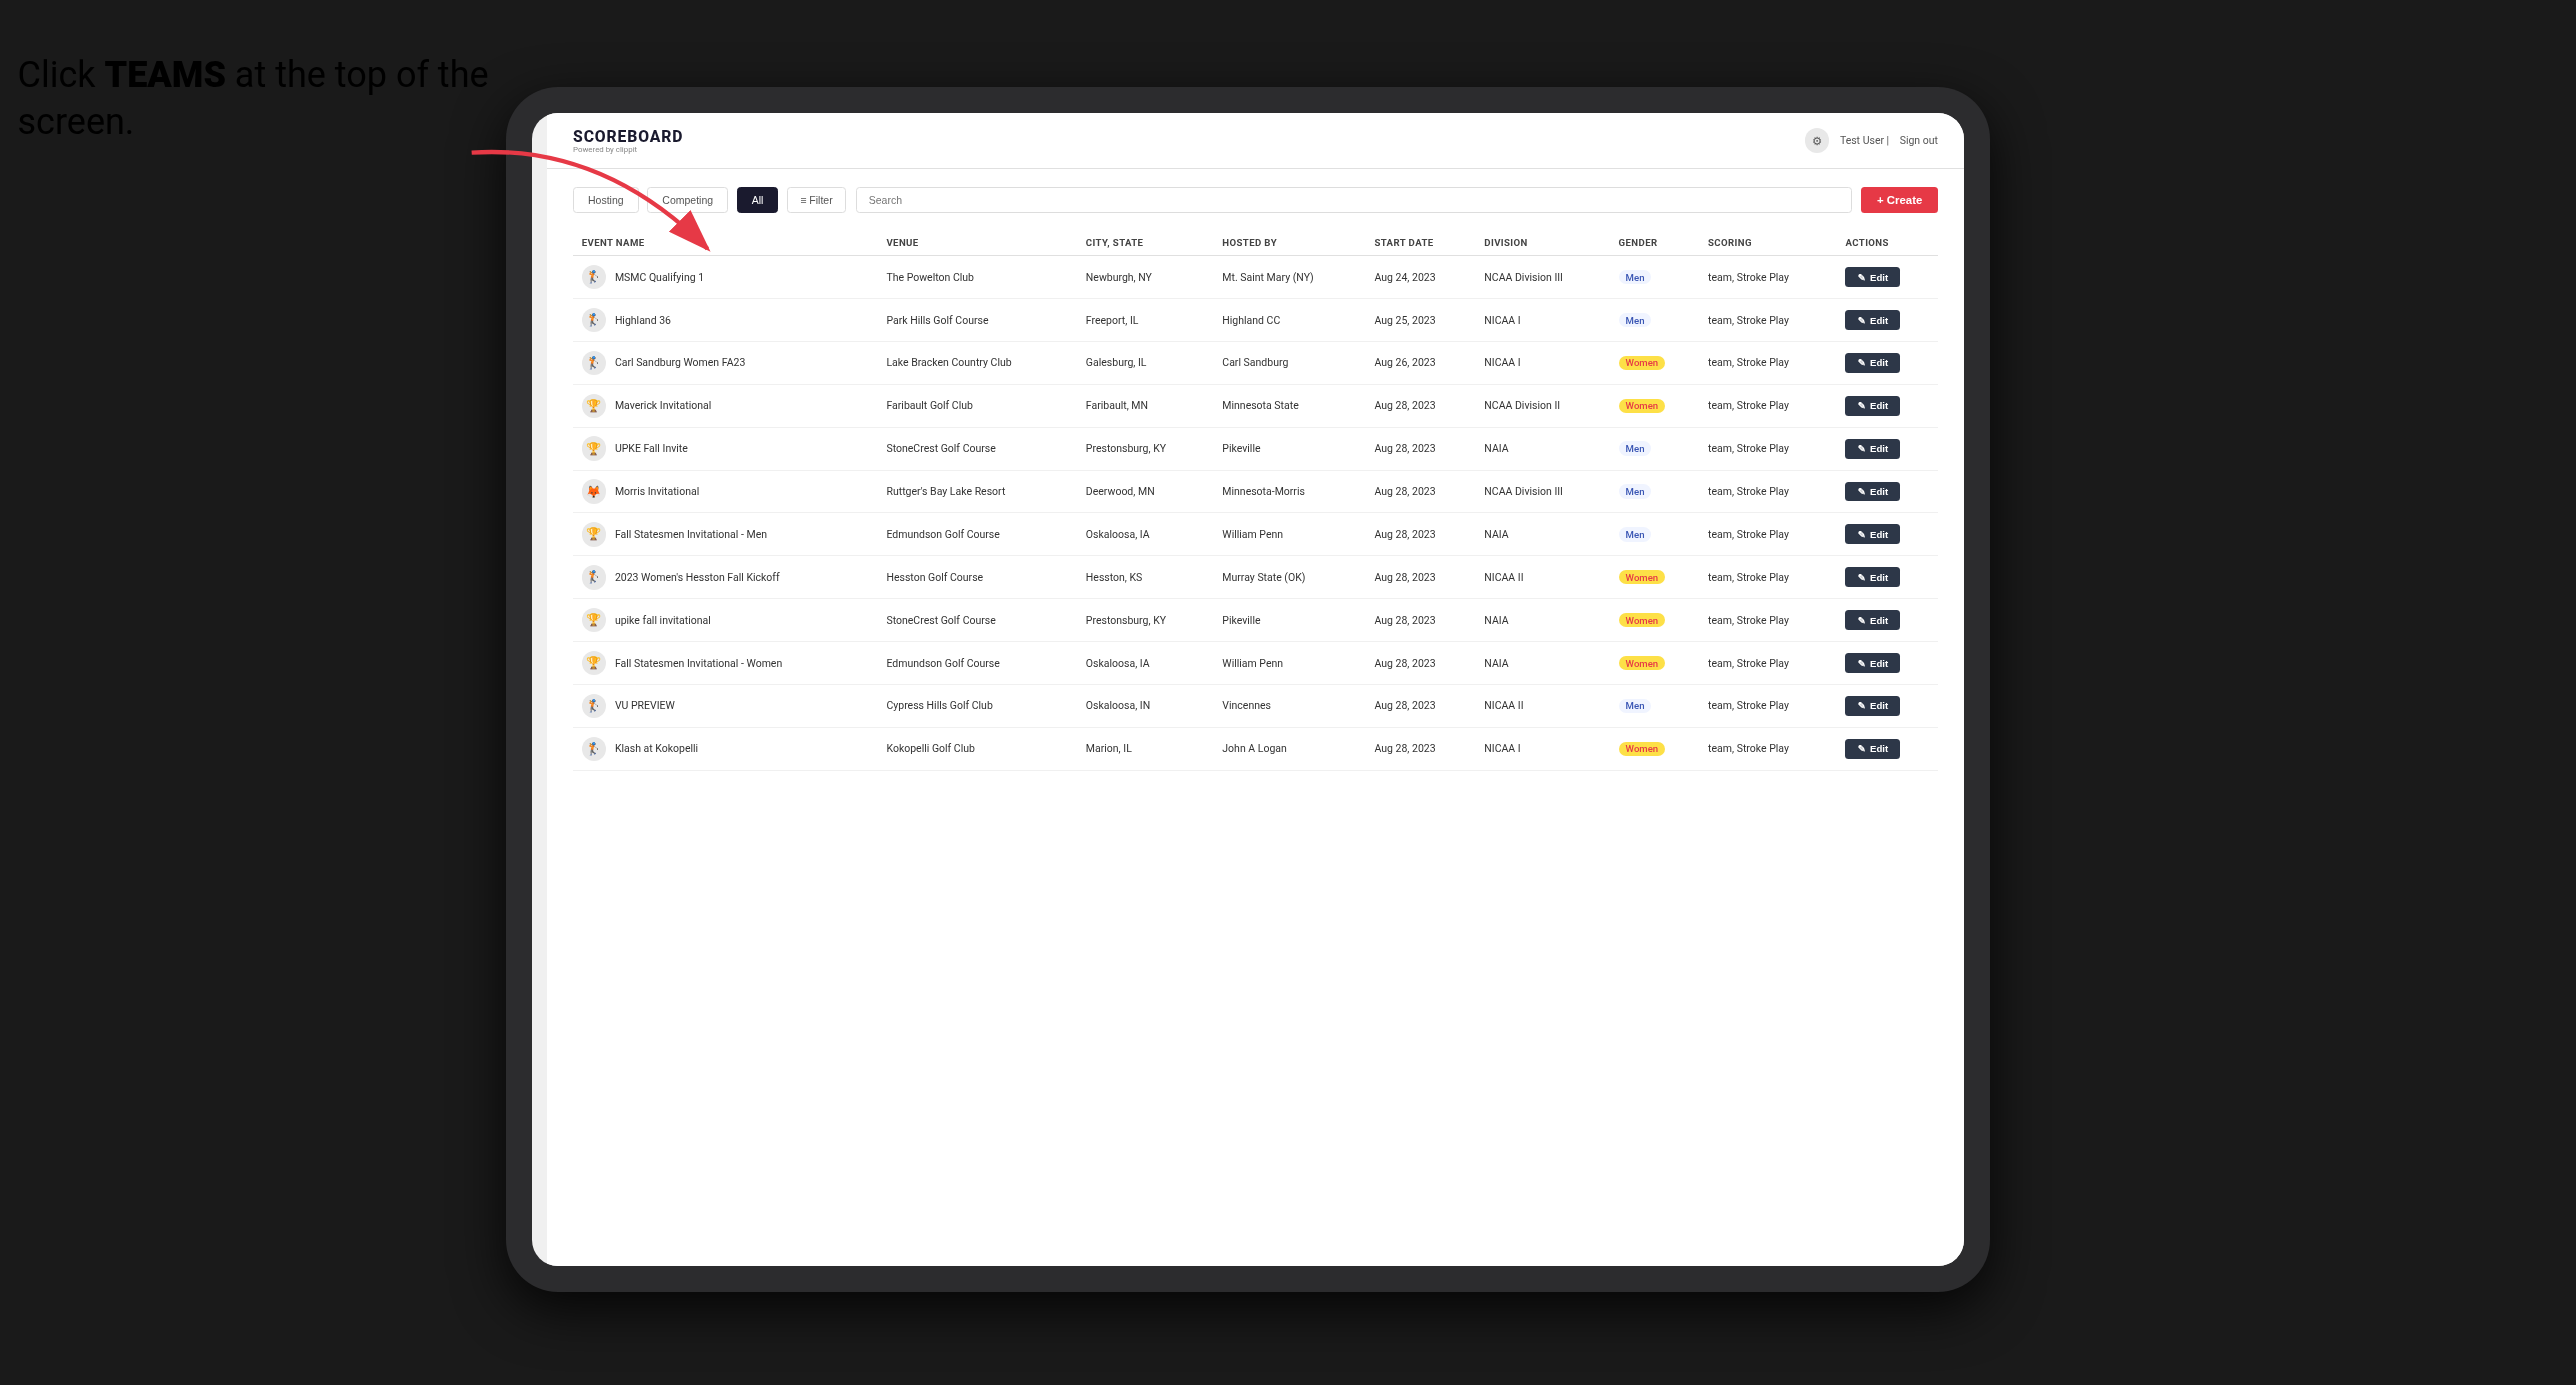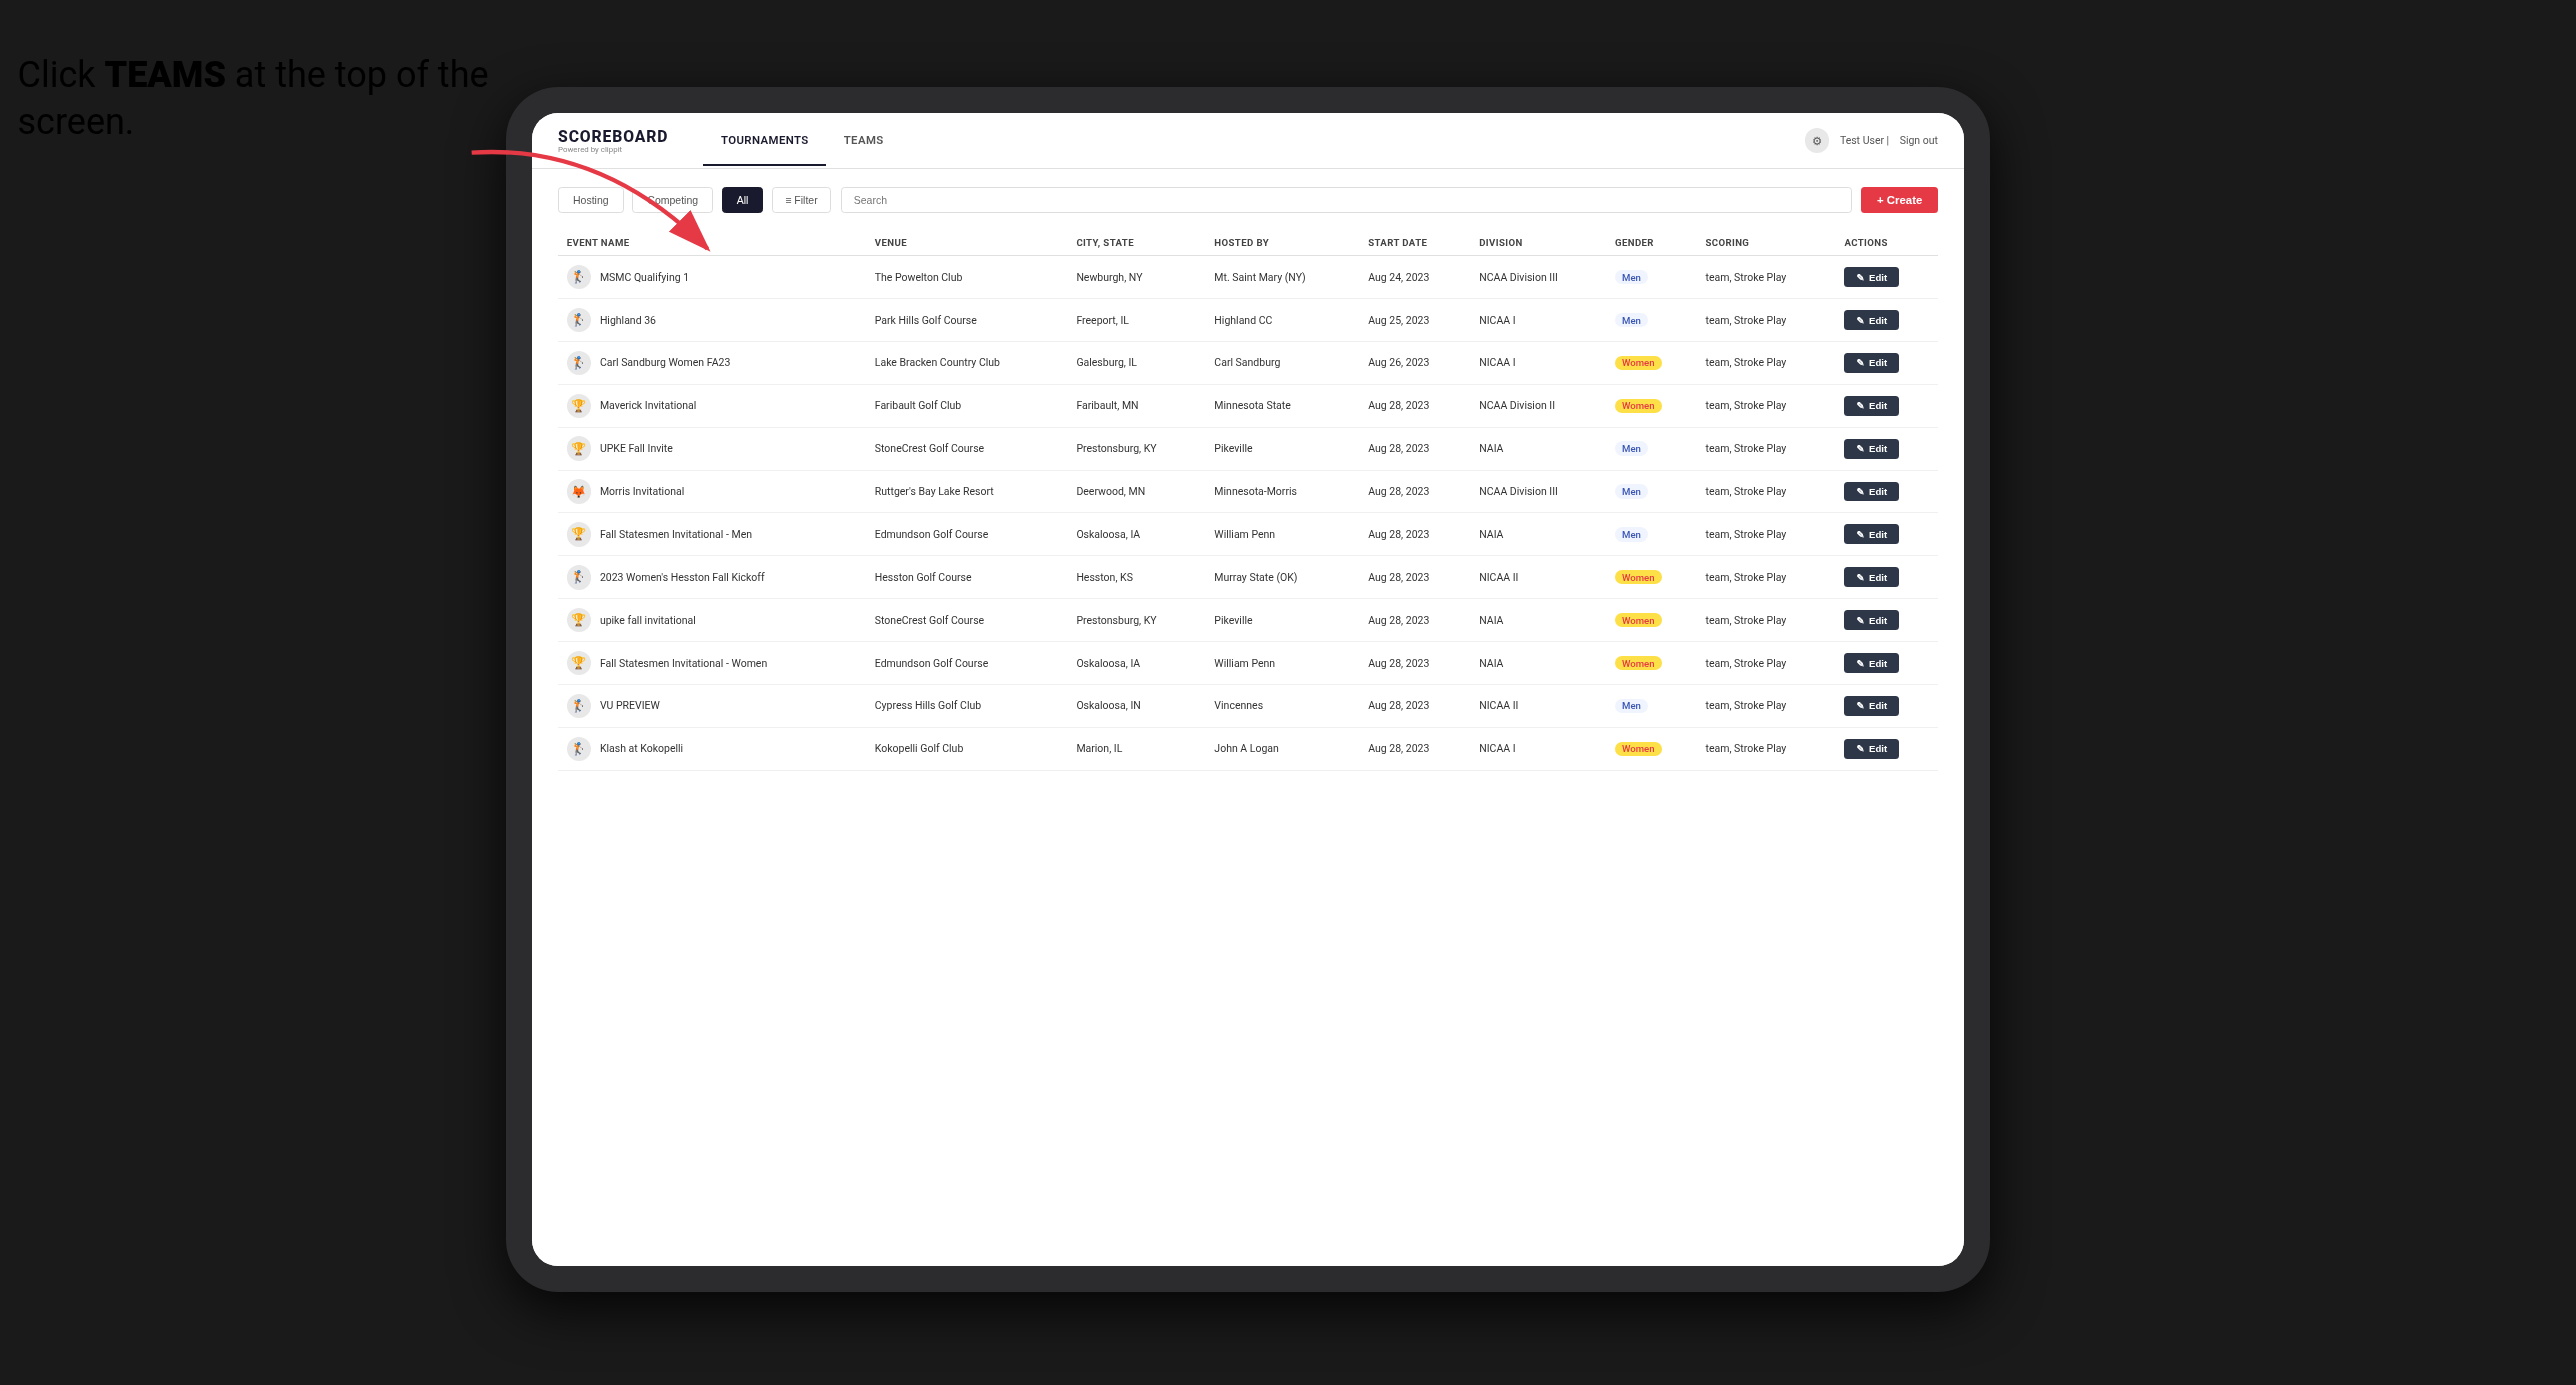--- a/index.html
+++ b/index.html
@@ -52,20 +52,21 @@
     }
 
     .tablet-screen {
       width: 100%;
       height: 100%;
       background: #f0f0f0;
       border-radius: 26px;
       overflow: hidden;
       display: flex;
       flex-direction: column;
+      padding-left: 15px;
     }
 
     
     .app-header {
       background: #fff;
       border-bottom: 0.9px solid #e0e0e0;
       padding: 0 26px;
       display: flex;
       align-items: center;
       height: 56px;
@@ -330,24 +331,20 @@
 
 <div class="tablet-frame">
   <div class="tablet-screen">
 
     <div class="app-header">
       <div class="logo-area">
         <span class="logo-text">SCOREBOARD</span>
         <span class="logo-sub">Powered by clippit</span>
       </div>
 
-      <nav class="nav-tabs">
-        <div class="nav-tab active">TOURNAMENTS</div>
-        <div class="nav-tab">TEAMS</div>
-      </nav>
 
       <div class="header-right">
         <div class="header-icon">⚙</div>
         <span class="user-info">Test User |</span>
         <span class="sign-out">Sign out</span>
       </div>
     </div>
 
     <div class="main-content">
 

